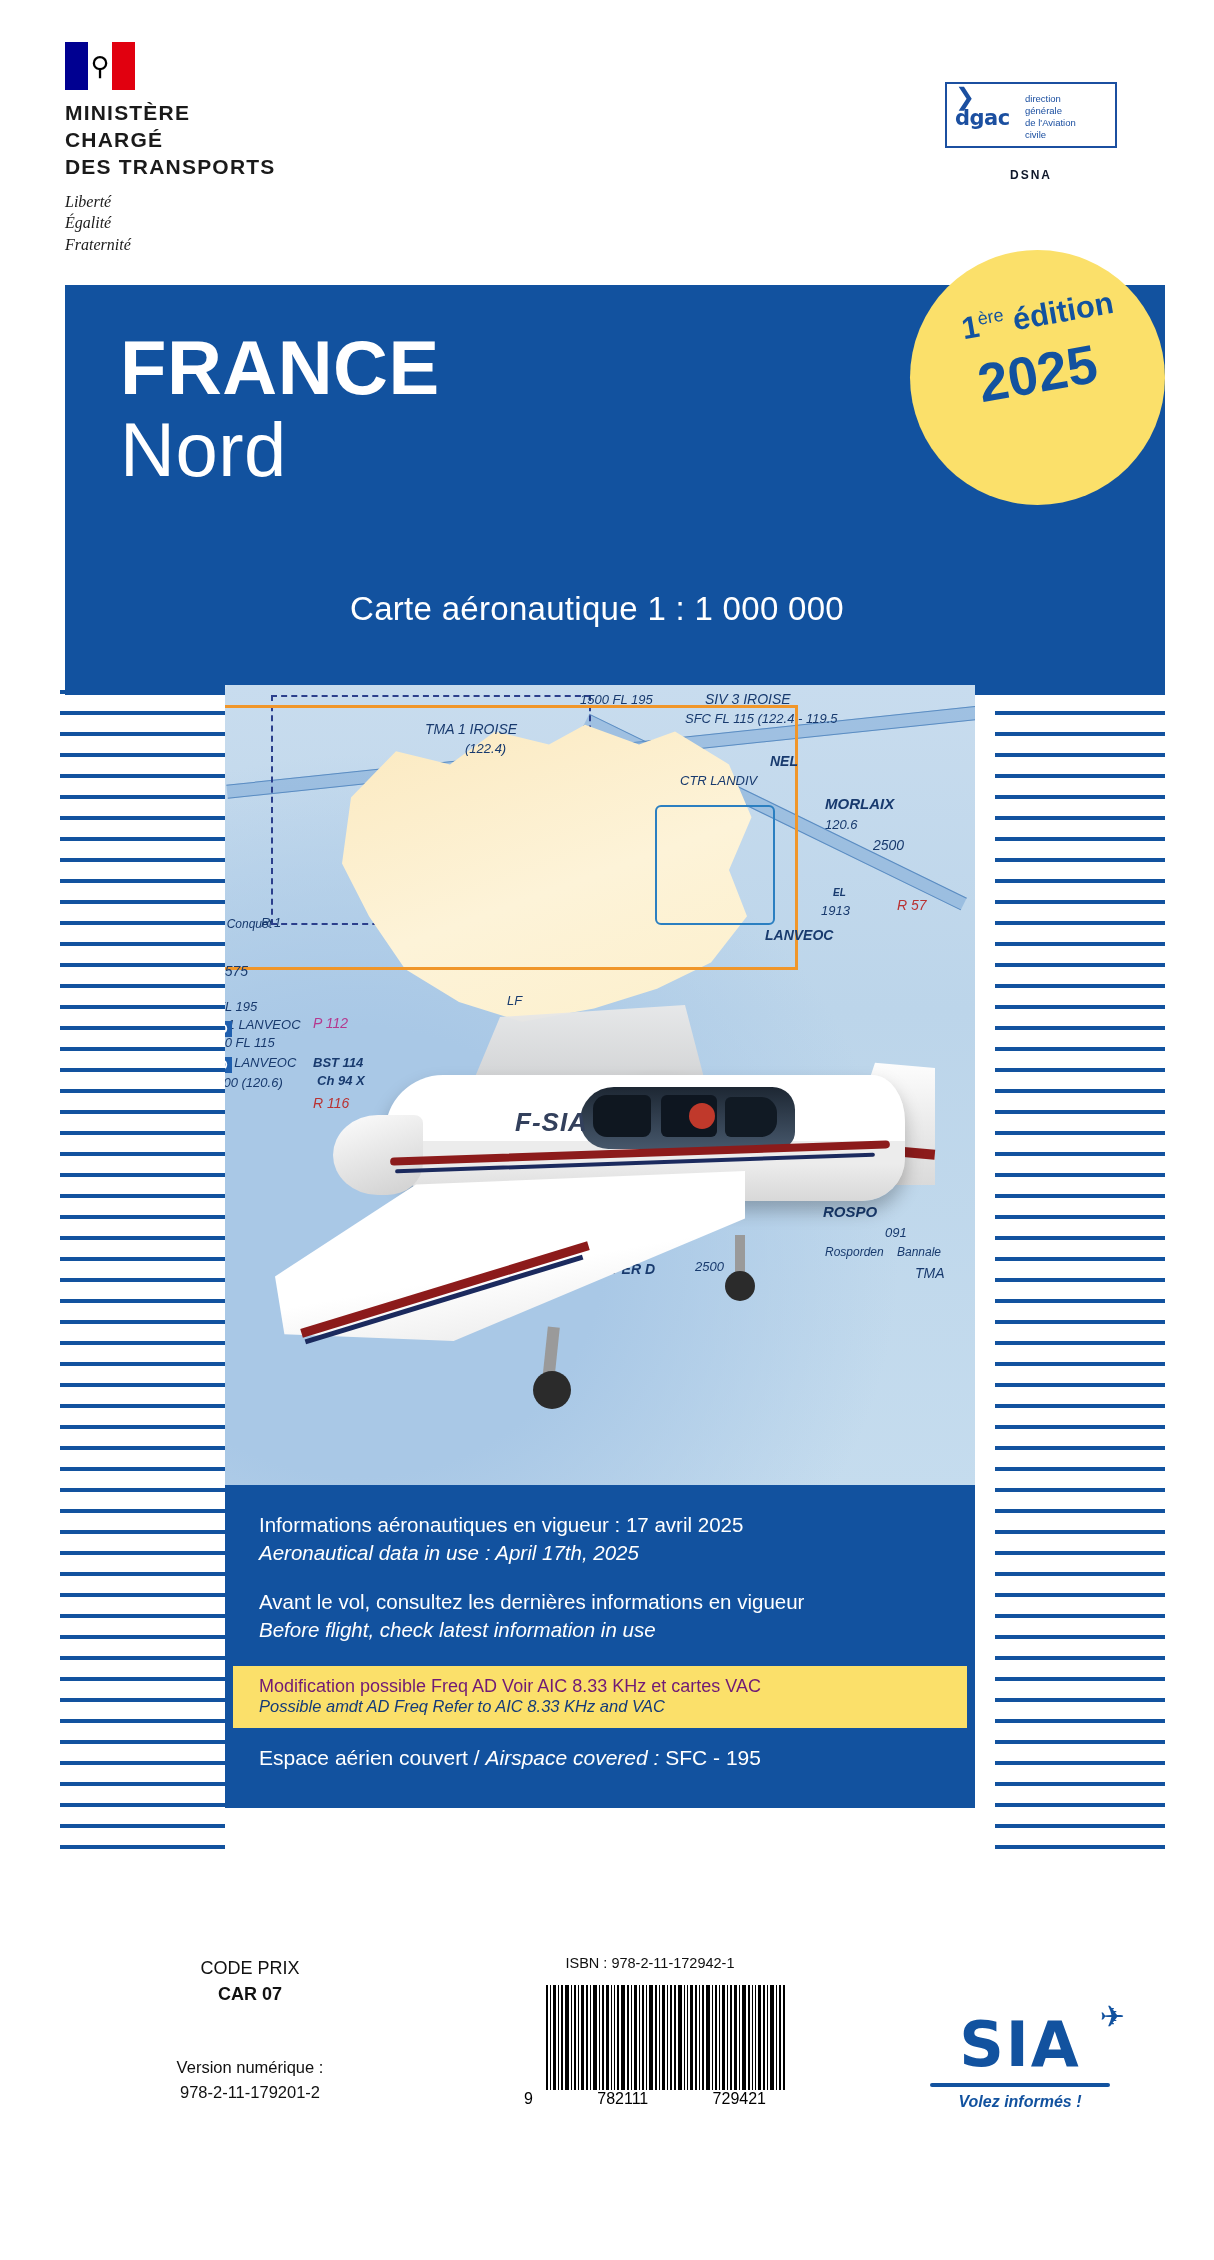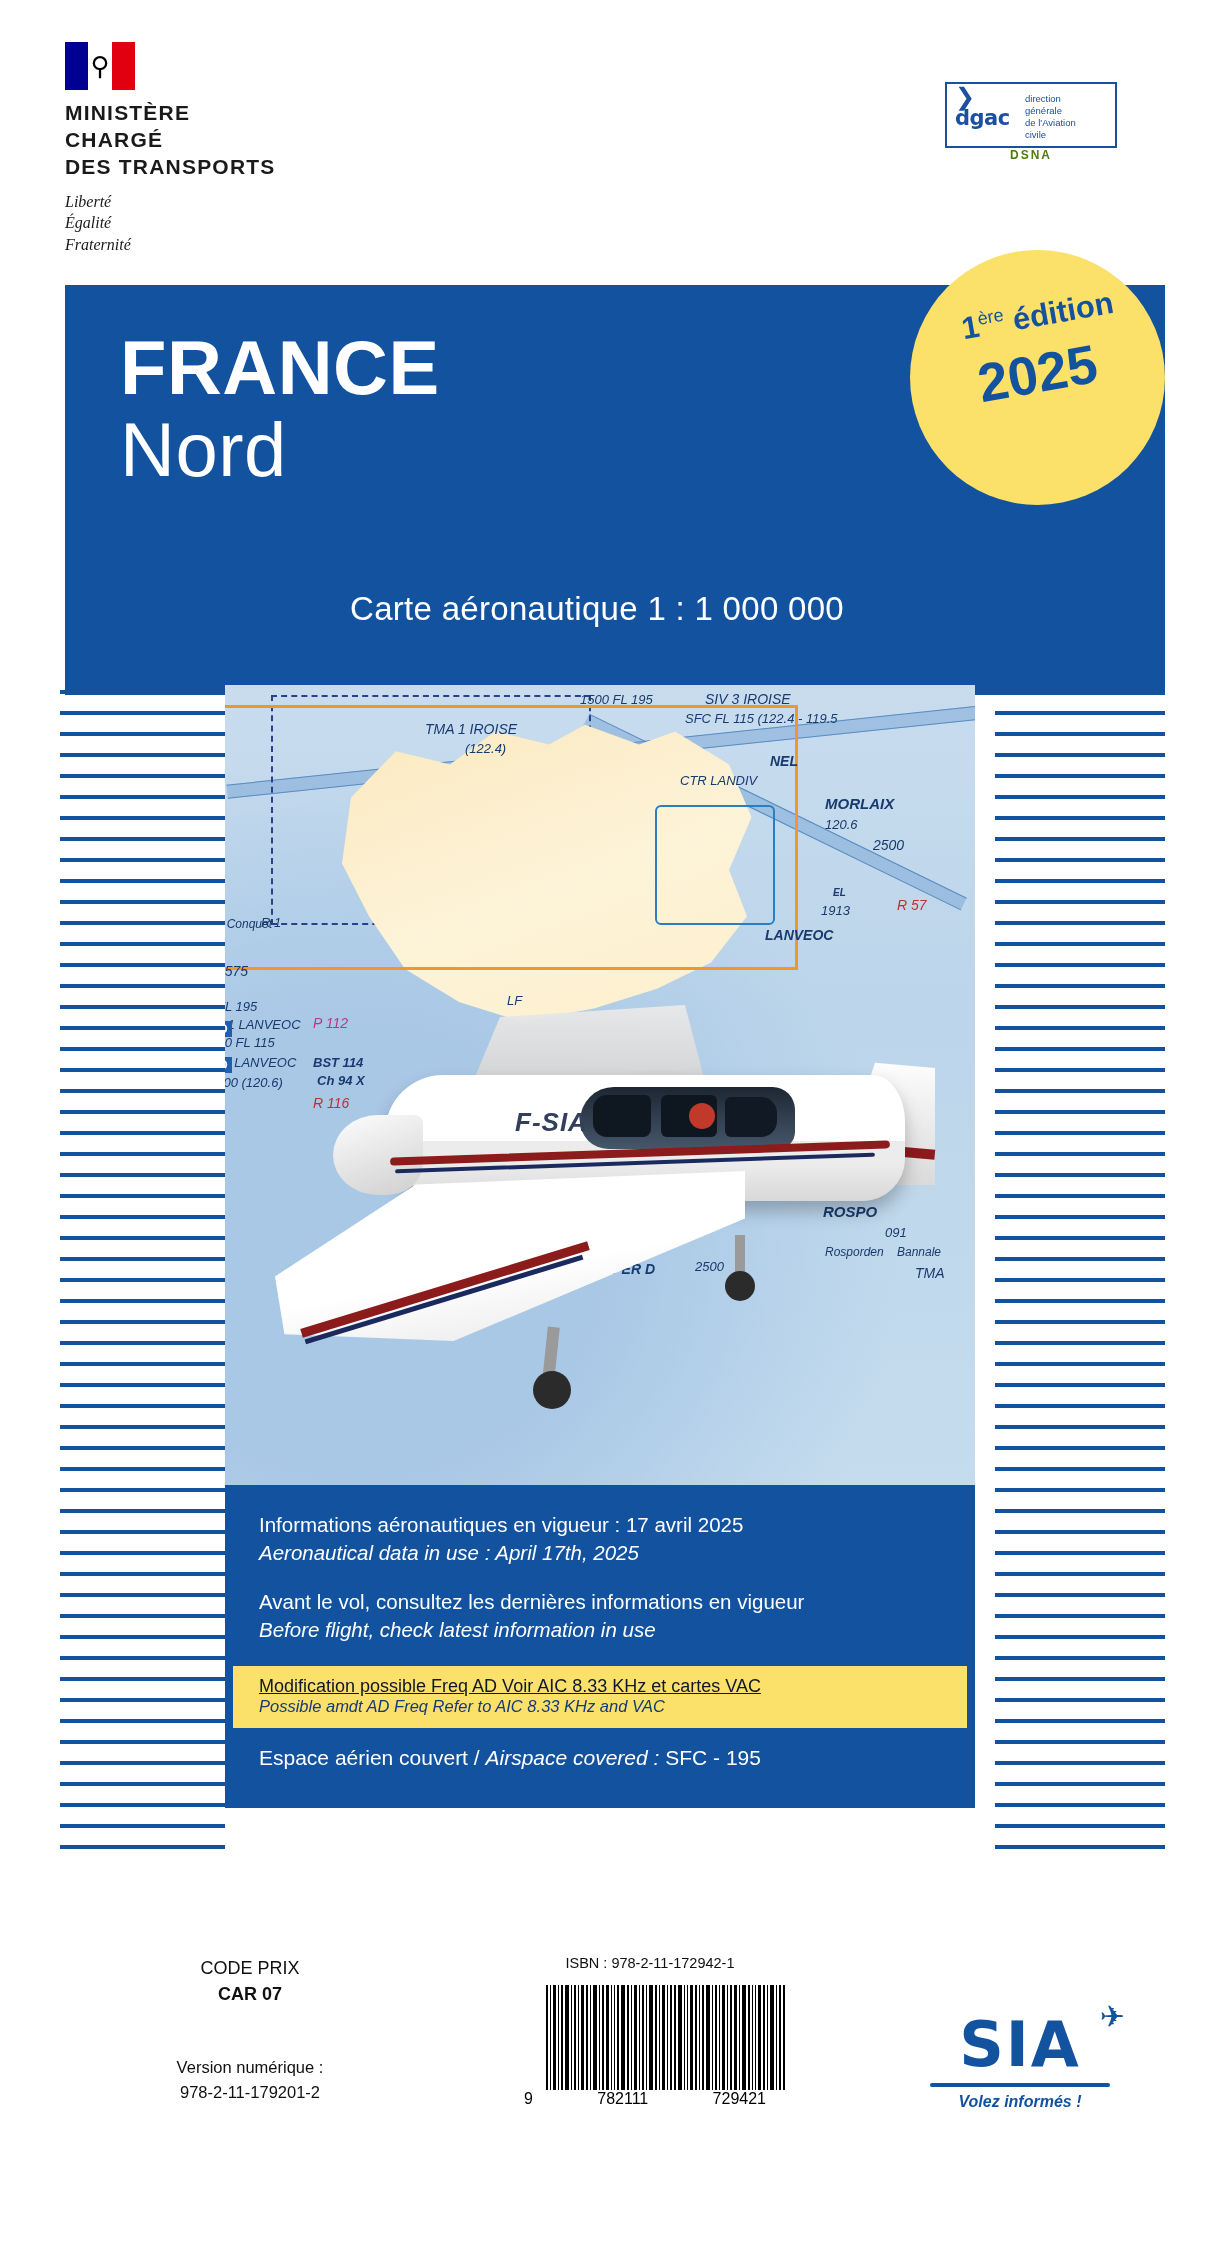--- a/index.html
+++ b/index.html
@@ -24,21 +24,21 @@
   .mar-flag .mar { position:absolute; left:16px; top:6px; width:38px; height:36px; font-size:26px; color:#000; line-height:36px; text-align:center; }
   .min-title { font-weight:bold; font-size:21px; letter-spacing:1.2px; line-height:1.28; color:#1a1a1a; }
   .devise { margin-top:10px; font-family:"Liberation Serif", serif; font-style:italic; font-size:16px; line-height:1.35; color:#1a1a1a; }
 
   .dgac { position:absolute; left:945px; top:82px; width:180px; }
   .dgac-box { border:2px solid #1b4fa0; padding:6px 8px 4px 8px; display:flex; align-items:flex-start; gap:8px; width:172px; }
   .dgac-left { width:62px; }
   .dgac-swoosh { font-size:24px; color:#1b4fa0; line-height:14px; height:16px; }
   .dgac-name { font-size:21px; font-weight:bold; color:#1b4fa0; font-family:"DejaVu Sans", sans-serif; letter-spacing:-0.5px; }
   .dgac-right { font-size:9.5px; line-height:1.28; color:#1b4fa0; padding-top:3px; }
-  .dsna { margin-top:0; text-align:center; font-size:12px; font-weight:bold; letter-spacing:2px; color:#4d7c0f; width:172px; }
+  .dsna { margin-top:20px; text-align:center; font-size:12px; font-weight:bold; letter-spacing:2px; color:#0f172a; width:172px; }
 
   
   .cover { position:absolute; left:65px; top:285px; width:1100px; height:410px; background:#12529f; }
   .cover-title { position:absolute; left:55px; top:42px; color:#fff; font-size:76px; font-weight:bold; line-height:1.08; letter-spacing:0.5px; }
   .cover-title .l2 { font-weight:normal; }
   .cover-sub { position:absolute; left:285px; top:305px; color:#fff; font-size:33px; letter-spacing:0.3px; }
 
   .edition-badge { position:absolute; left:845px; top:-35px; width:255px; height:255px; border-radius:50%; background:#fbe06a; color:#12529f; }
   .ed-1 { position:absolute; width:100%; text-align:center; top:48px; font-size:31px; transform:rotate(-10deg); }
   .ed-1 b { font-weight:bold; }
@@ -103,21 +103,21 @@
   .stripes.left { left:60px; }
   .stripes.right { left:995px; width:170px; }
   .stripes .ln { position:absolute; left:0; width:100%; height:4px; background:#12529f; }
 
   
   .info { position:absolute; left:225px; top:1485px; width:750px; background:#12529f; color:#fff; padding:26px 0 16px 0; }
   .info-grp { padding:0 34px 22px 34px; }
   .info-grp .fr { font-size:20.5px; line-height:1.35; }
   .info-grp .en { font-size:20.5px; font-style:italic; line-height:1.35; }
   .note { background:#fbe06a; color:#1a1a1a; margin:0 8px; padding:10px 26px 12px 26px; }
-  .note .fr { font-size:18px; color:#0f172a;text-decoration:underline; }
+  .note .fr { font-size:18px; color:#701a75; }
   .note .en { font-size:16.5px; font-style:italic; color:#143a78; }
   .airspace { padding:18px 34px 22px 34px; font-size:21px; }
   .airspace i { font-style:italic; }
 
   
   .price { position:absolute; left:120px; top:1955px; width:260px; text-align:center; font-size:18px; line-height:1.45; color:#111; }
   .price b { font-weight:bold; }
   .digital { position:absolute; left:100px; top:2055px; width:300px; text-align:center; font-size:16.5px; line-height:1.5; color:#111; }
   .isbn { position:absolute; left:505px; top:1955px; width:290px; text-align:center; font-size:14.5px; color:#111; }
   .barcode { position:absolute; left:540px; top:1985px; width:215px; height:105px; background:#fff; }

